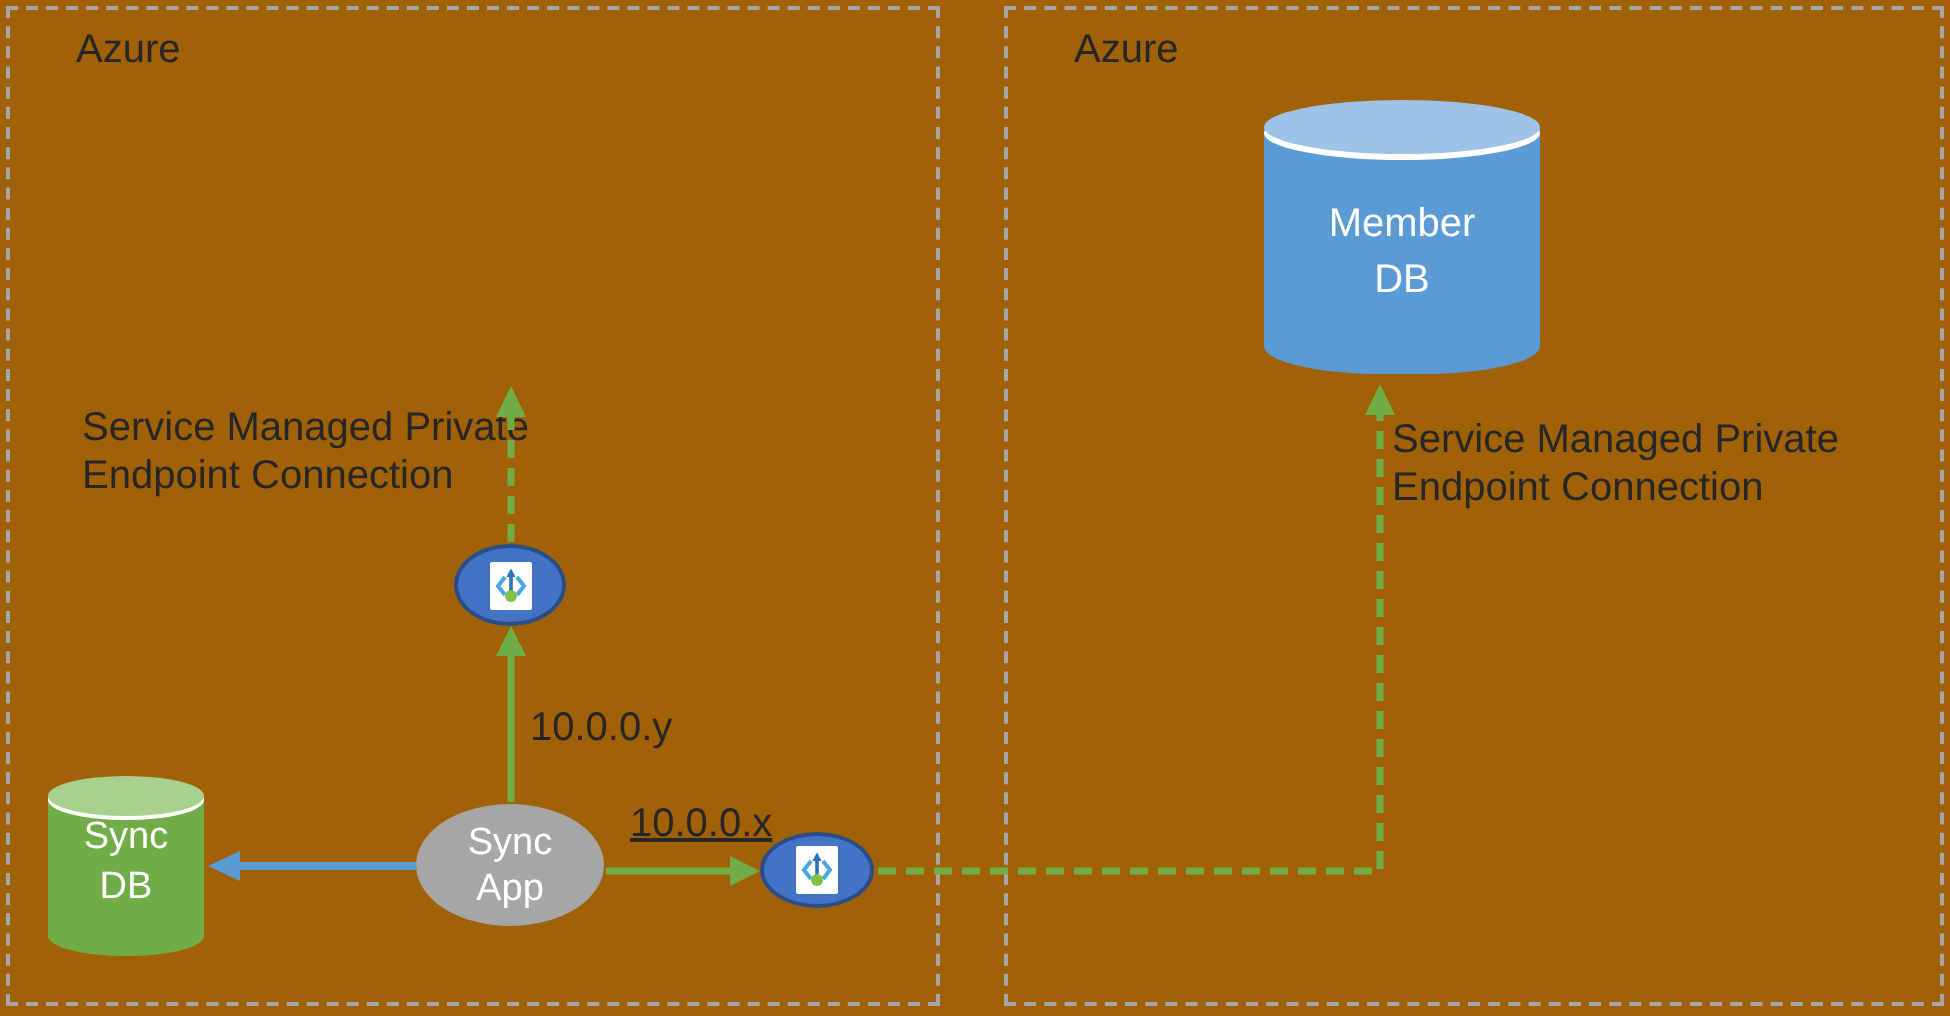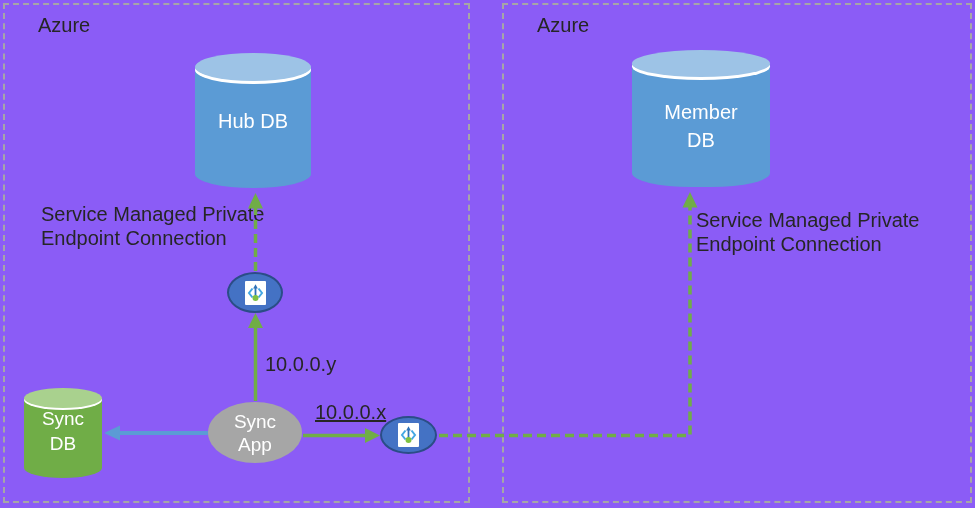--- a/index.html
+++ b/index.html
@@ -1,17 +1,17 @@
 <!DOCTYPE html>
 <html><head>
 <meta charset="utf-8">
 <style>
   html,body { margin:0; padding:0; background:#fff; }
   .canvas {
-    position:relative; width:975px; height:508px; background:#8b5cf6;
+    position:relative; width:975px; height:508px; background:#a16207;
     font-family:"Liberation Sans", sans-serif; overflow:hidden;
   }
   .azure-box {
     position:absolute; border:2px dashed #a6a6a6; background:transparent; box-sizing:border-box;
   }
   .azure-box.left  { left:3px;  top:3px; width:467px; height:500px; }
   .azure-box.right { left:502px; top:3px; width:470px; height:500px; }
   .azure-title {
     position:absolute; left:33px; top:9px; font-size:20px; color:#262626;
   }
@@ -85,25 +85,20 @@
     <path d="M208 433 L119 433" stroke="#5b9bd5" stroke-width="4" fill="none"></path>
     <polygon points="104,433 120,425.5 120,440.5" fill="#5b9bd5"></polygon>
 
     <path d="M303 435.5 L366 435.5" stroke="#70ad47" stroke-width="3.5" fill="none"></path>
     <polygon points="380,435.5 365,428 365,443" fill="#70ad47"></polygon>
 
     <path d="M439 435.5 L690 435.5 L690 207" stroke="#70ad47" stroke-width="3.5" stroke-dasharray="9 5" fill="none"></path>
     <polygon points="690,192 682.5,207.5 697.5,207.5" fill="#70ad47"></polygon>
   </svg>
 
-  <div class="cylinder hub">
-    <div class="cyl-top"></div>
-    <div class="cyl-body"></div>
-    <div class="cyl-label">Hub DB</div>
-  </div>
 
   <div class="cylinder member">
     <div class="cyl-top"></div>
     <div class="cyl-body"></div>
     <div class="cyl-label">Member
 DB</div>
   </div>
 
   <div class="cylinder syncdb">
     <div class="cyl-top"></div>

